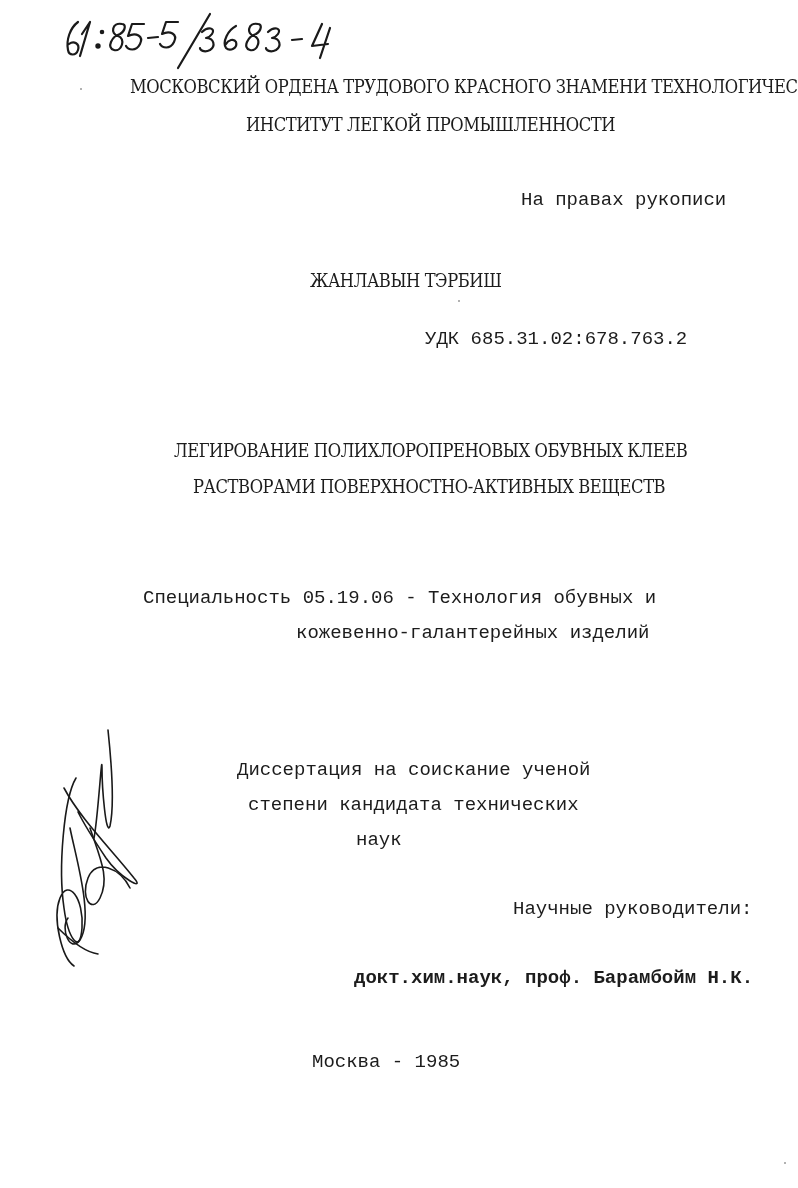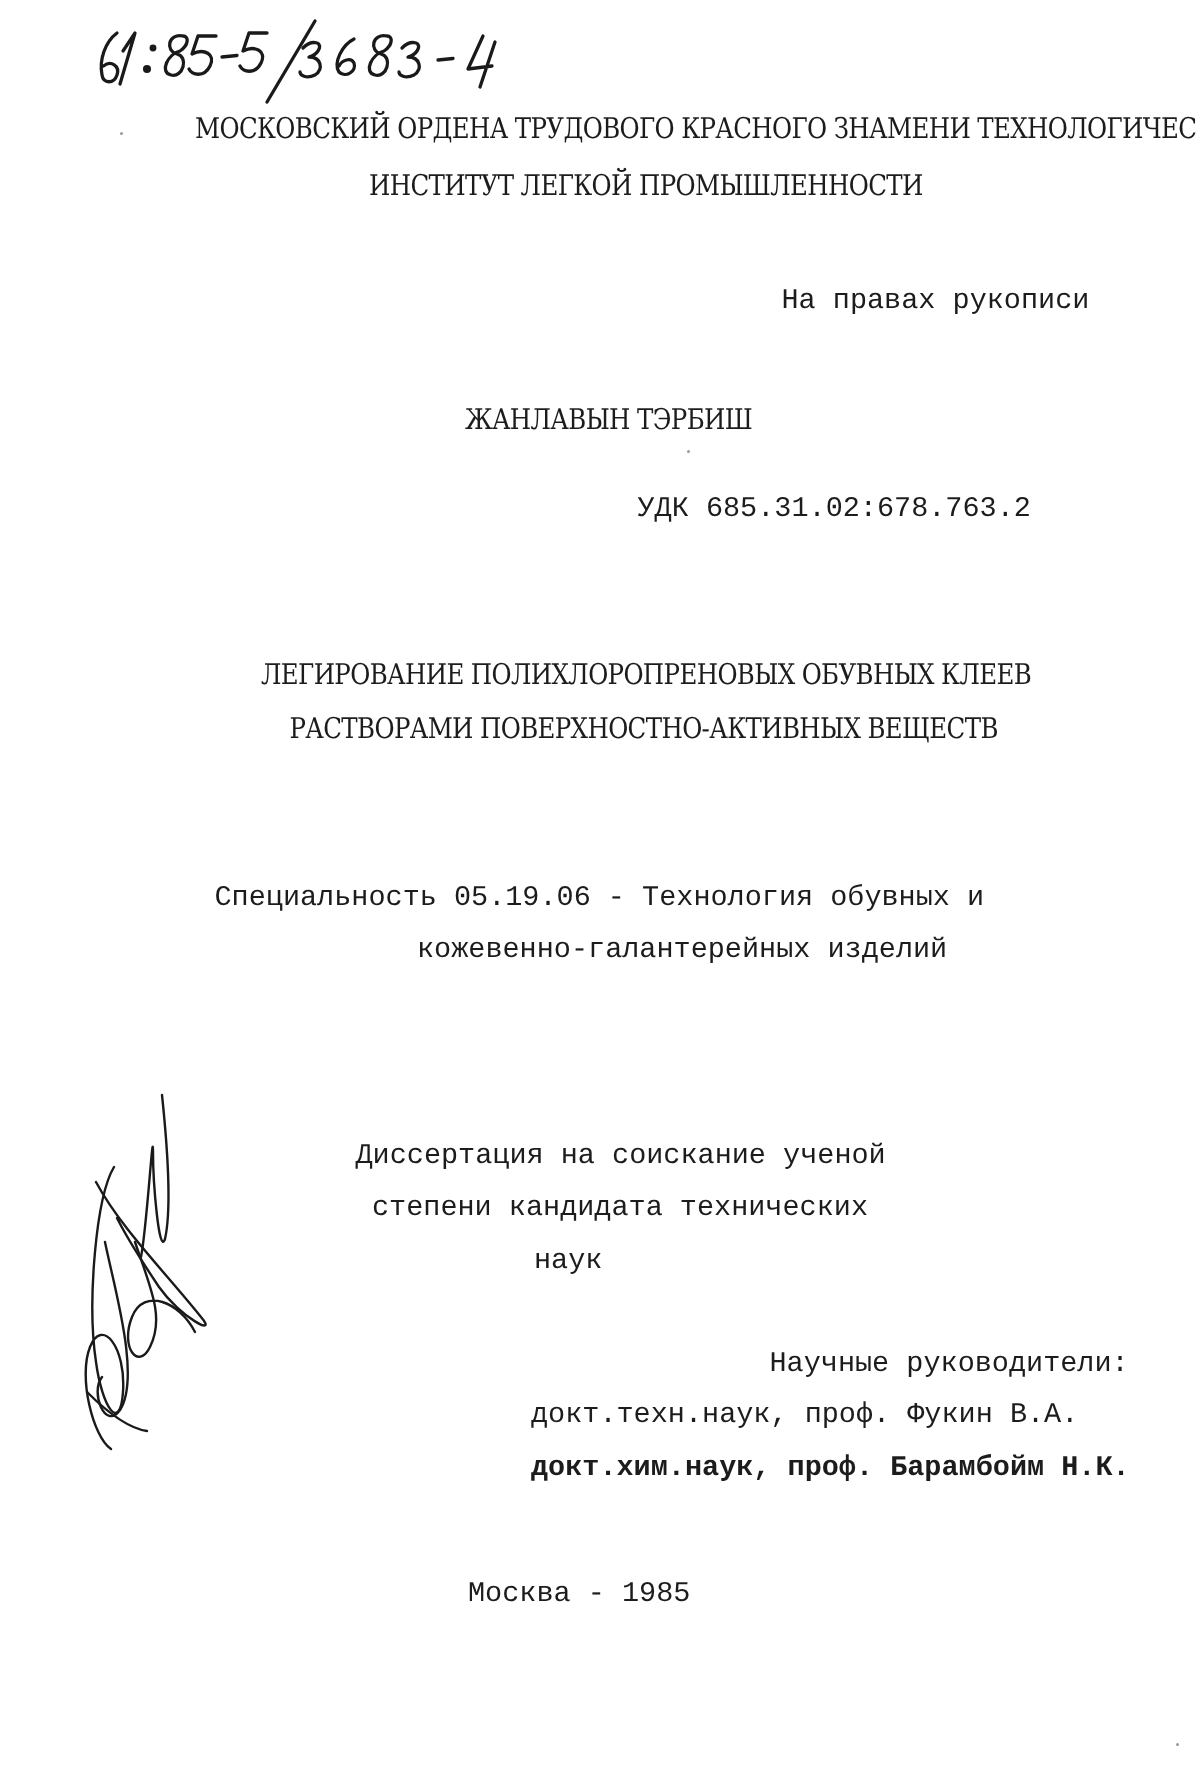--- a/index.html
+++ b/index.html
@@ -108,41 +108,40 @@
   <div class="line mono" style="left:521px; top:188px;">На правах рукописи</div>
 
   <div class="line caps" style="left:310px; top:268px;">ЖАНЛАВЫН ТЭРБИШ</div>
 
   <div class="line mono" style="left:425px; top:327px;">УДК 685.31.02:678.763.2</div>
 
   <div class="line caps" style="left:174px; top:438px;">ЛЕГИРОВАНИЕ ПОЛИХЛОРОПРЕНОВЫХ ОБУВНЫХ КЛЕЕВ</div>
   <div class="line caps" style="left:193px; top:474px;">РАСТВОРАМИ ПОВЕРХНОСТНО-АКТИВНЫХ ВЕЩЕСТВ</div>
 
   <div class="line mono" style="left:143px; top:586px;">Специальность 05.19.06 - Технология обувных и</div>
-  <div class="line mono" style="left:278px; top:621px;">кожевенно-галантерейных изделий</div>
+  <div class="line mono" style="left:296px; top:621px;">кожевенно-галантерейных изделий</div>
 
   <div class="signature">
     <svg width="100" height="240" viewBox="0 0 100 240">
       <g fill="none" stroke="#1a1a1a" stroke-width="1.6" stroke-linecap="round" stroke-linejoin="round">
         <path d="M58 2 C62 40, 64 80, 60 98 C56 110, 52 60, 52 40 C52 20, 48 90, 44 110"></path>
         <path d="M26 50 C14 70, 8 140, 14 180 C18 210, 30 228, 32 200 C34 170, 18 150, 10 170 C2 190, 12 230, 24 238"></path>
         <path d="M14 60 C30 90, 60 120, 84 150 C96 164, 70 150, 56 130 C44 112, 34 96, 28 84"></path>
         <path d="M40 100 C50 130, 60 150, 50 170 C42 186, 30 170, 38 150 C46 130, 70 140, 80 160"></path>
         <path d="M20 100 C26 130, 44 190, 30 212 C20 226, 10 200, 18 190"></path>
         <path d="M8 200 C20 212, 34 224, 48 226"></path>
       </g>
     </svg>
   </div>
 
   <div class="line mono" style="left:237px; top:758px;">Диссертация на соискание ученой</div>
   <div class="line mono" style="left:248px; top:793px;">степени кандидата технических</div>
   <div class="line mono" style="left:344px; top:828px;margin-left:12px;">наук</div>
 
   <div class="line mono" style="left:481px; top:897px;margin-left:32px;">Научные руководители:</div>
-  <div class="line mono" style="left:354px; top:931px;">докт.техн.наук, проф. Фукин В.А.</div>
   <div class="line mono" style="left:354px; top:966px;font-weight:bold;">докт.хим.наук, проф. Барамбойм Н.К.</div>
 
   <div class="line mono" style="left:312px; top:1050px;">Москва - 1985</div>
 
   <div class="speck" style="left:80px; top:88px;"></div>
   <div class="speck" style="left:458px; top:300px;"></div>
   <div class="speck" style="left:784px; top:1162px;"></div>
 </div>
 
 </body></html>

